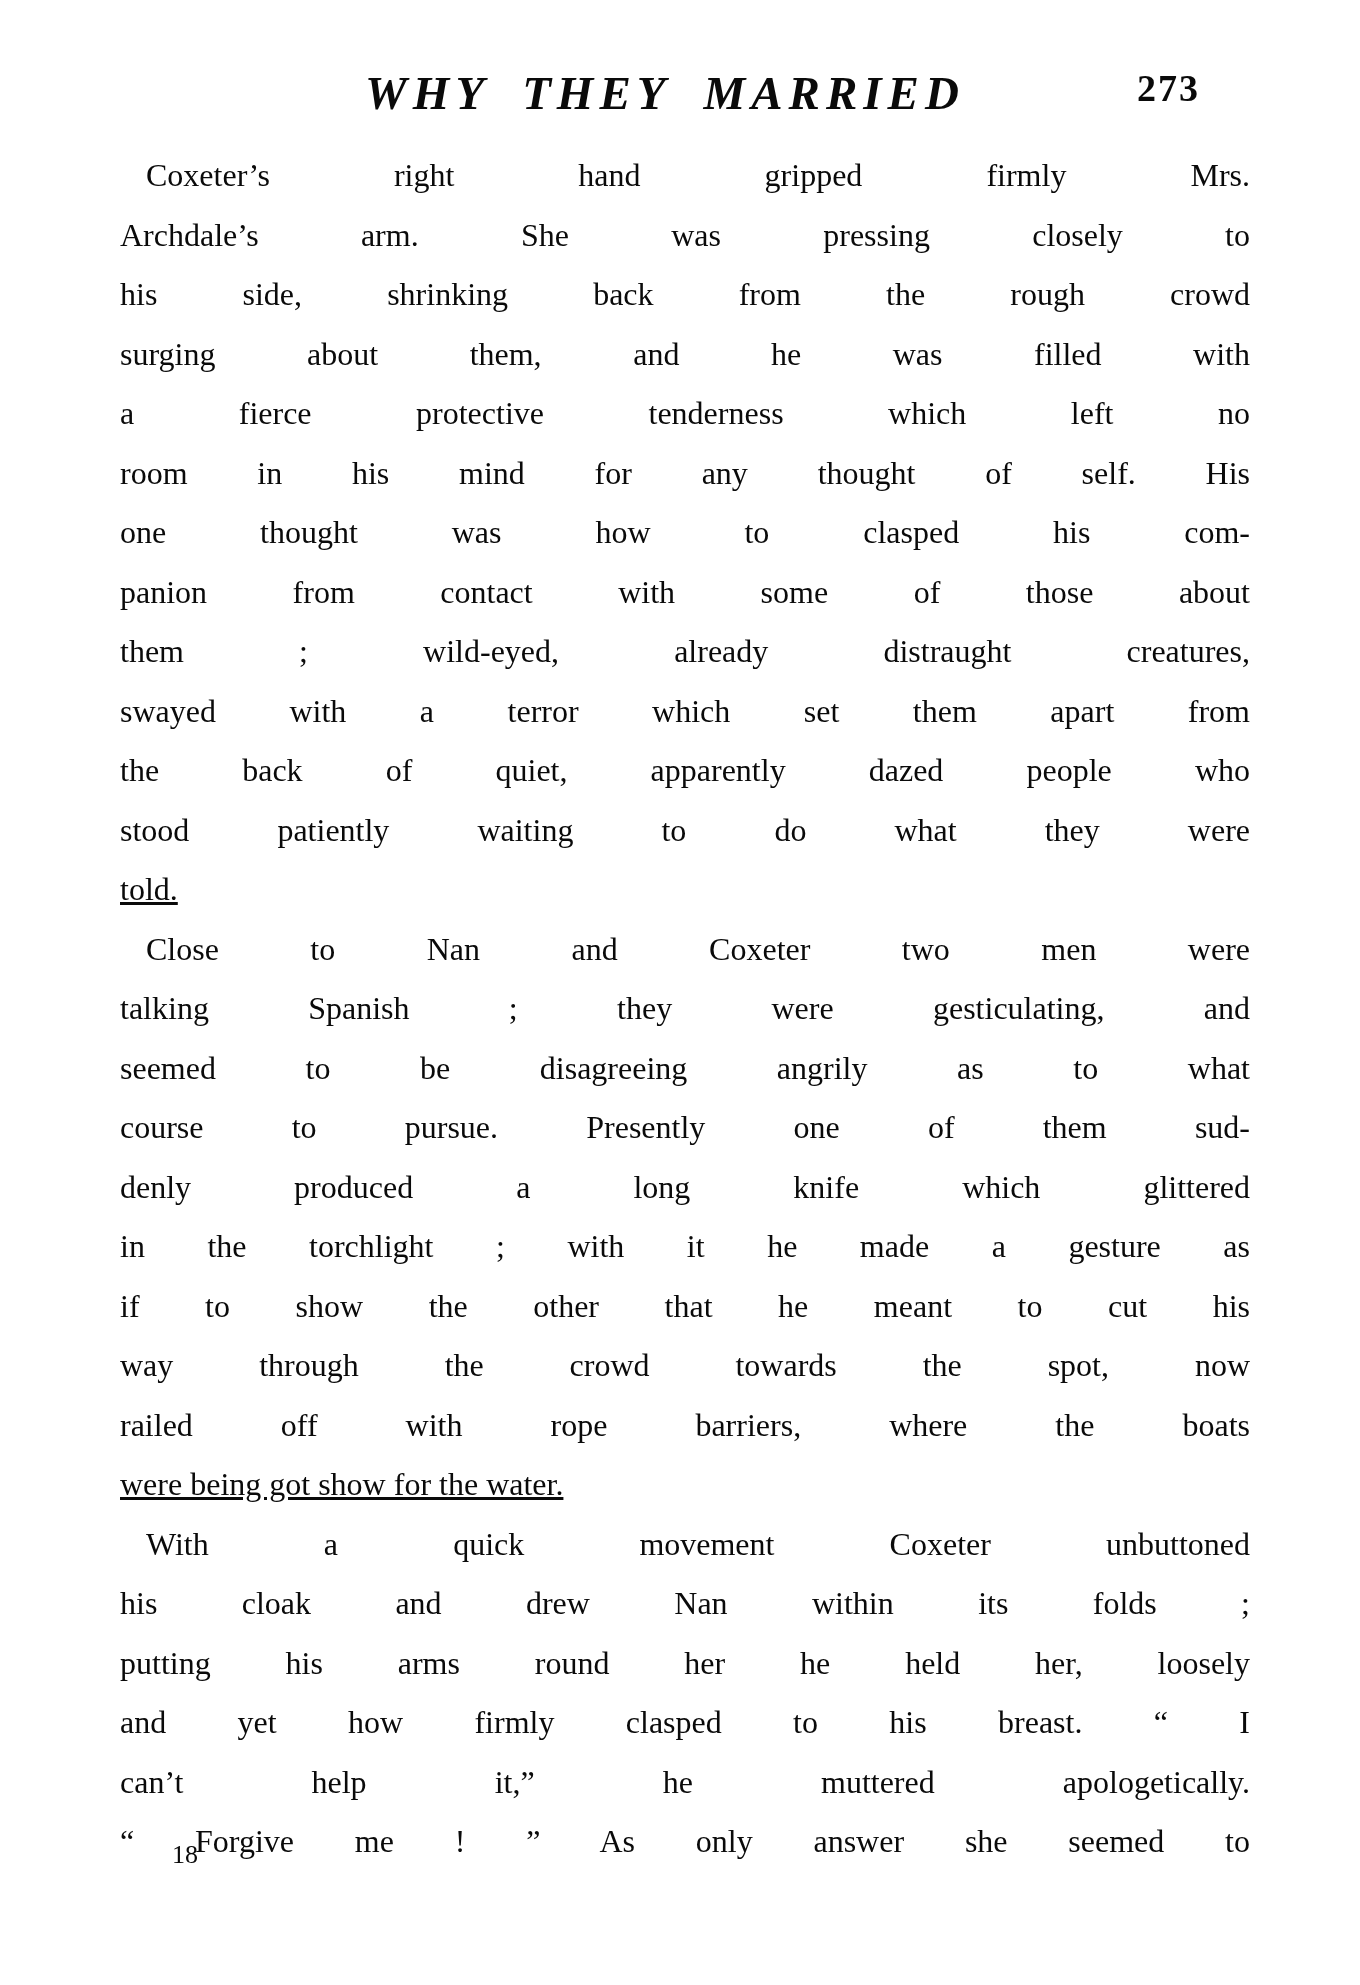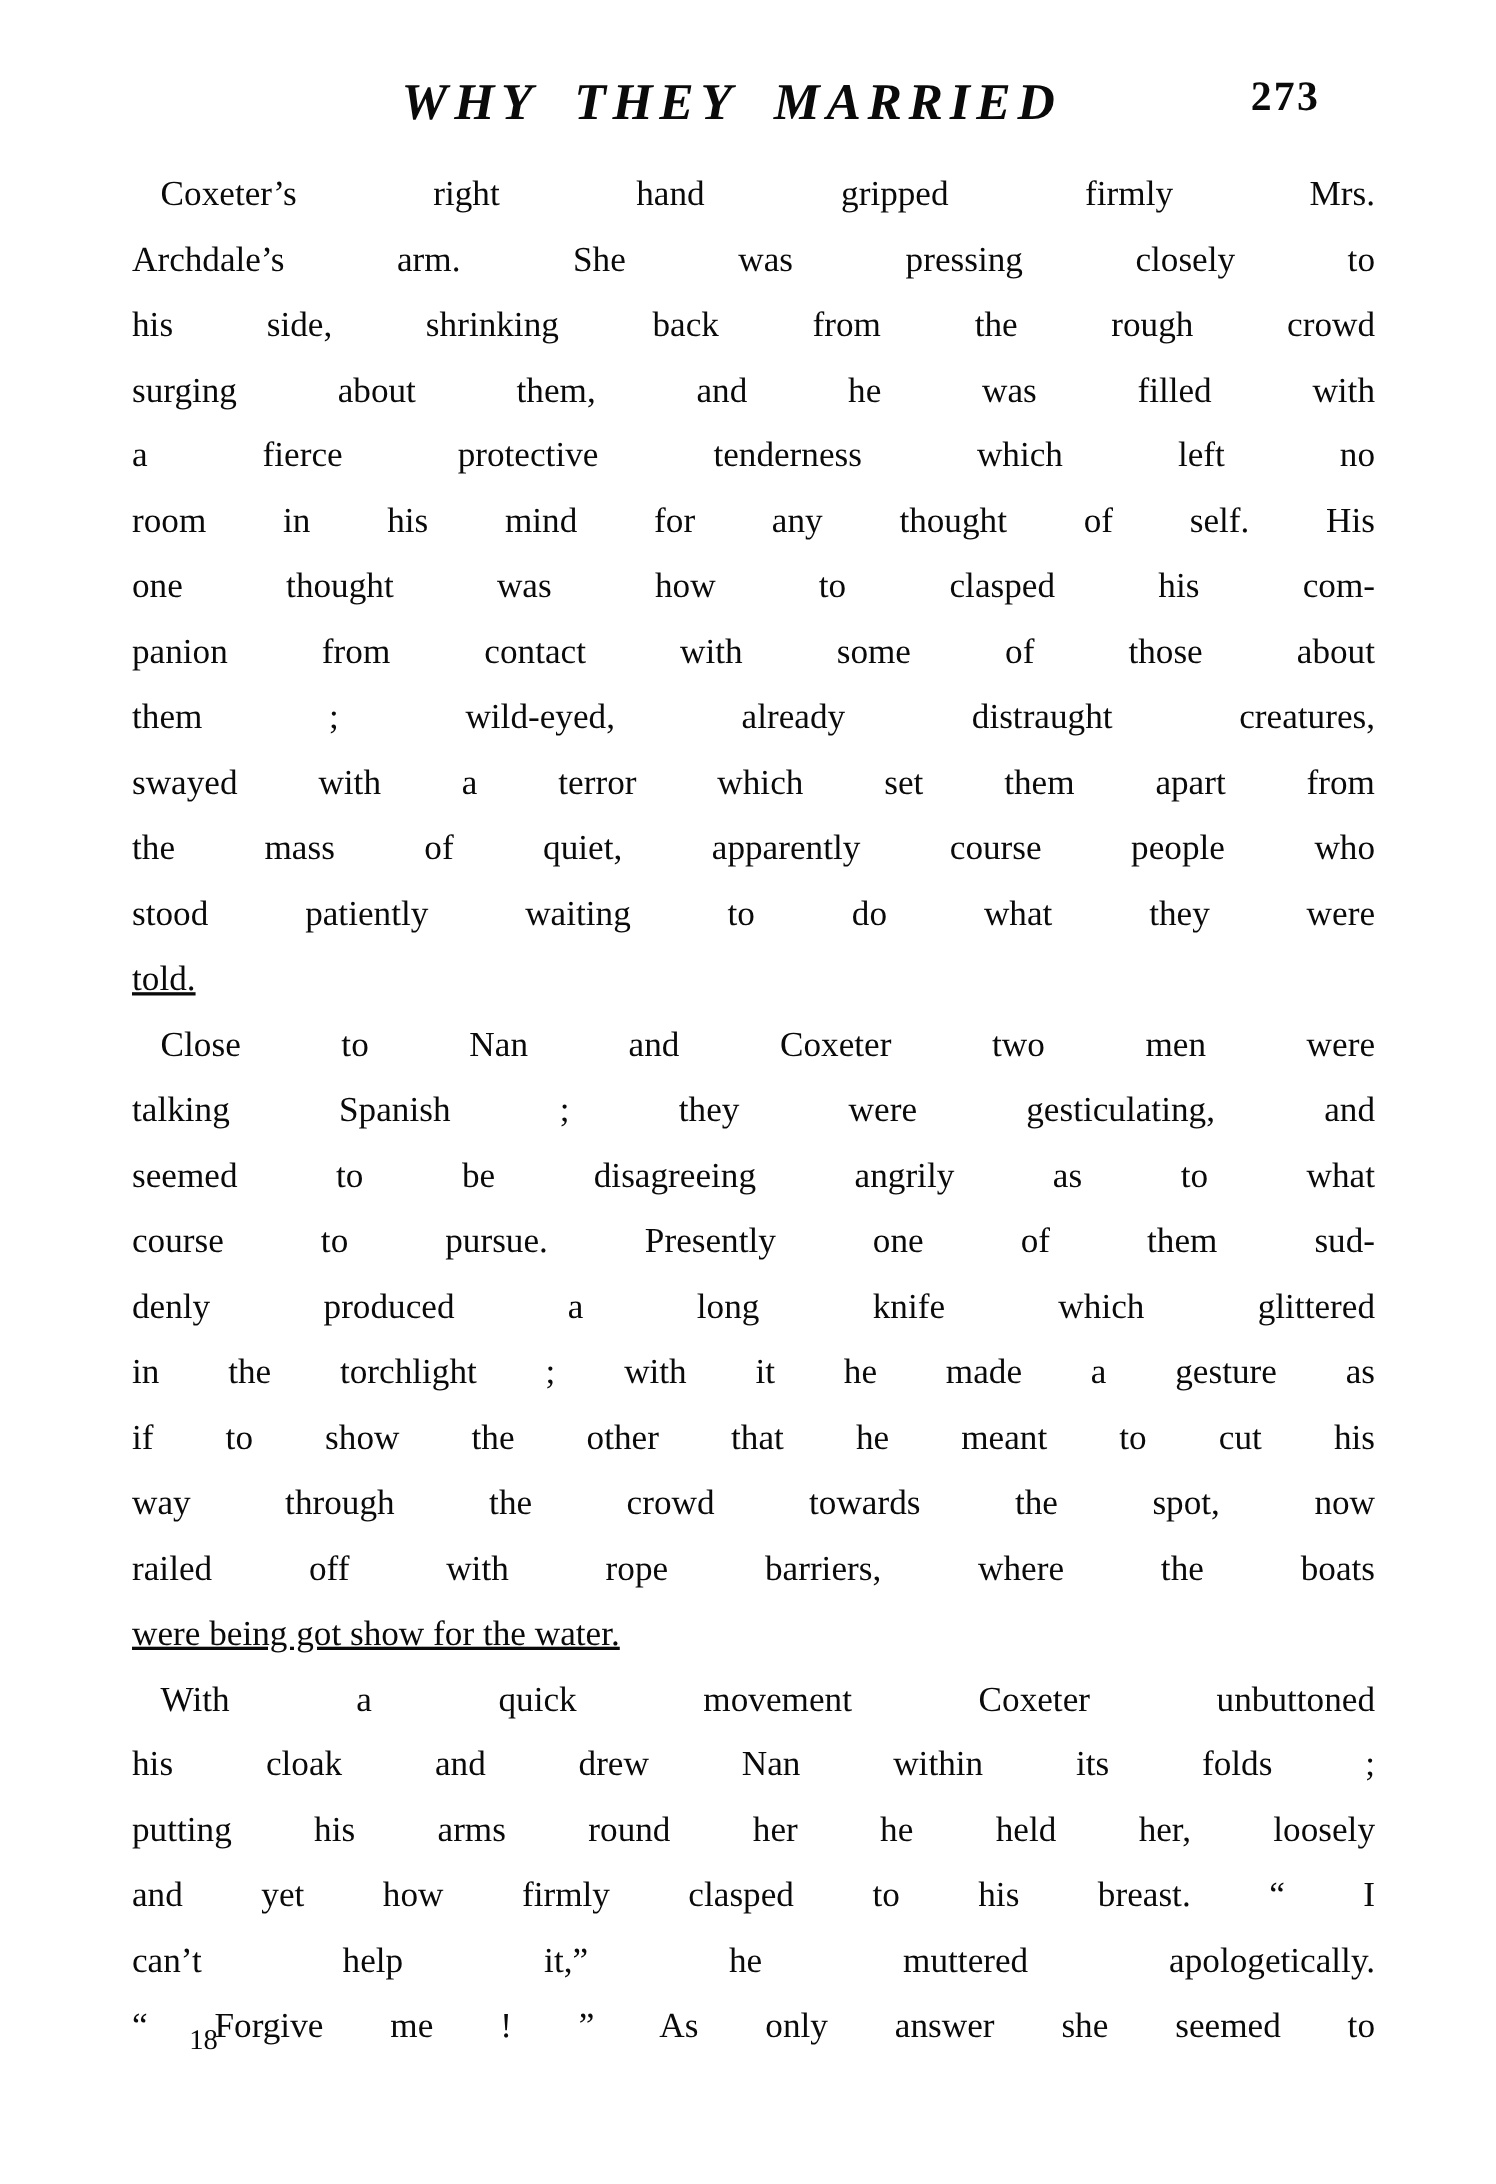--- a/index.html
+++ b/index.html
@@ -86,21 +86,21 @@
       <div class="line indent">Coxeter’s right hand gripped firmly Mrs.</div>
       <div class="line">Archdale’s arm. She was pressing closely to</div>
       <div class="line">his side, shrinking back from the rough crowd</div>
       <div class="line">surging about them, and he was filled with</div>
       <div class="line">a fierce protective tenderness which left no</div>
       <div class="line">room in his mind for any thought of self. His</div>
       <div class="line">one thought was how to clasped his com-</div>
       <div class="line">panion from contact with some of those about</div>
       <div class="line">them ; wild-eyed, already distraught creatures,</div>
       <div class="line">swayed with a terror which set them apart from</div>
-      <div class="line">the mass of quiet, apparently course people who</div>
+      <div class="line">the back of quiet, apparently dazed people who</div>
       <div class="line">stood patiently waiting to do what they were</div>
       <div class="line endline">told.</div>
       <div class="line indent">Close to Nan and Coxeter two men were</div>
       <div class="line">talking Spanish ; they were gesticulating, and</div>
       <div class="line">seemed to be disagreeing angrily as to what</div>
       <div class="line">course to pursue. Presently one of them sud-</div>
       <div class="line">denly produced a long knife which glittered</div>
       <div class="line">in the torchlight ; with it he made a gesture as</div>
       <div class="line">if to show the other that he meant to cut his</div>
       <div class="line">way through the crowd towards the spot, now</div>

